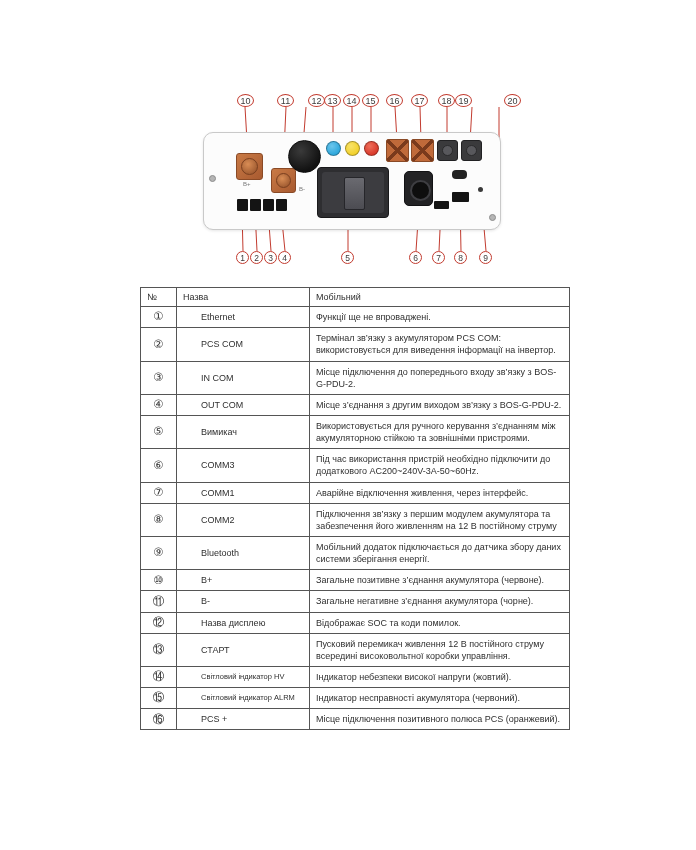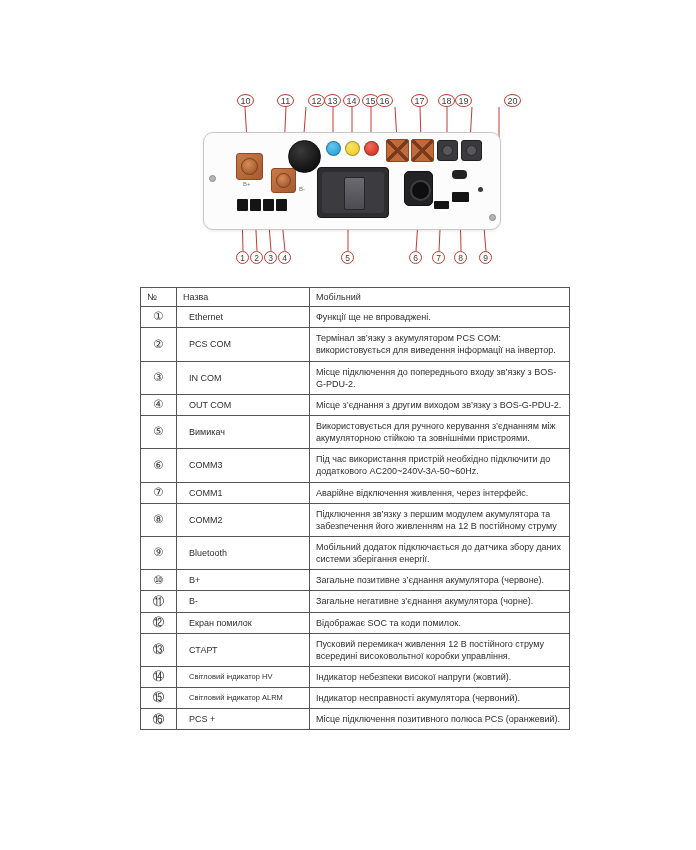--- a/index.html
+++ b/index.html
@@ -53,21 +53,21 @@
   
   .spec{position:absolute;left:140px;top:287px;width:430px;border-collapse:collapse;
         table-layout:fixed;}
   .spec th,.spec td{border:1px solid #555;font-size:9px;line-height:1.35;padding:4px 6px;
         font-weight:400;text-align:left;vertical-align:middle;box-sizing:border-box;
         word-wrap:break-word;color:#2f2f2f;}
   .spec th{padding:3px 6px;}
   .spec col.c-num{width:36px;}
   .spec col.c-name{width:133px;}
   .spec td.num{text-align:center;font-size:11.5px;padding:2px 2px;color:#333;}
-  .spec td.name{padding-left:12px;margin-left:20px;}
+  .spec td.name{padding-left:24px;margin-left:20px;}
   .spec tbody tr:nth-child(14) td.name,
   .spec tbody tr:nth-child(15) td.name{font-size:7.5px;}
 </style>
 </head>
 <body>
 
 <div class="page">
 
   <div class="diagram">
 
@@ -95,21 +95,21 @@
         <line x1="486" y1="251" x2="481" y2="193"></line>
       </g>
     </svg>
 
     <span class="callout co-top" style="left:237px">10</span>
     <span class="callout co-top" style="left:277px">11</span>
     <span class="callout co-top" style="left:308px">12</span>
     <span class="callout co-top" style="left:324px">13</span>
     <span class="callout co-top" style="left:343px">14</span>
     <span class="callout co-top" style="left:362px">15</span>
-    <span class="callout co-top" style="left:376px">16</span>
+    <span class="callout co-top" style="left:386px">16</span>
     <span class="callout co-top" style="left:411px">17</span>
     <span class="callout co-top" style="left:438px">18</span>
     <span class="callout co-top" style="left:455px">19</span>
     <span class="callout co-top" style="left:504px">20</span>
 
     <span class="callout co-bot" style="left:236px">1</span>
     <span class="callout co-bot" style="left:250px">2</span>
     <span class="callout co-bot" style="left:264px">3</span>
     <span class="callout co-bot" style="left:278px">4</span>
     <span class="callout co-bot" style="left:341px">5</span>
@@ -219,21 +219,21 @@
           <td class="name">B+</td>
           <td class="desc">Загальне позитивне з’єднання акумулятора (червоне).</td>
         </tr>
         <tr>
           <td class="num">⑪</td>
           <td class="name">B-</td>
           <td class="desc">Загальне негативне з’єднання акумулятора (чорне).</td>
         </tr>
         <tr>
           <td class="num">⑫</td>
-          <td class="name">Екран помилок</td>
+          <td class="name">Назва дисплею</td>
           <td class="desc">Відображає SOC та коди помилок.</td>
         </tr>
         <tr>
           <td class="num">⑬</td>
           <td class="name">СТАРТ</td>
           <td class="desc">Пусковий перемикач живлення 12 В постійного струму всередині високовольтної коробки управління.</td>
         </tr>
         <tr>
           <td class="num">⑭</td>
           <td class="name">Світловий індикатор HV</td>

